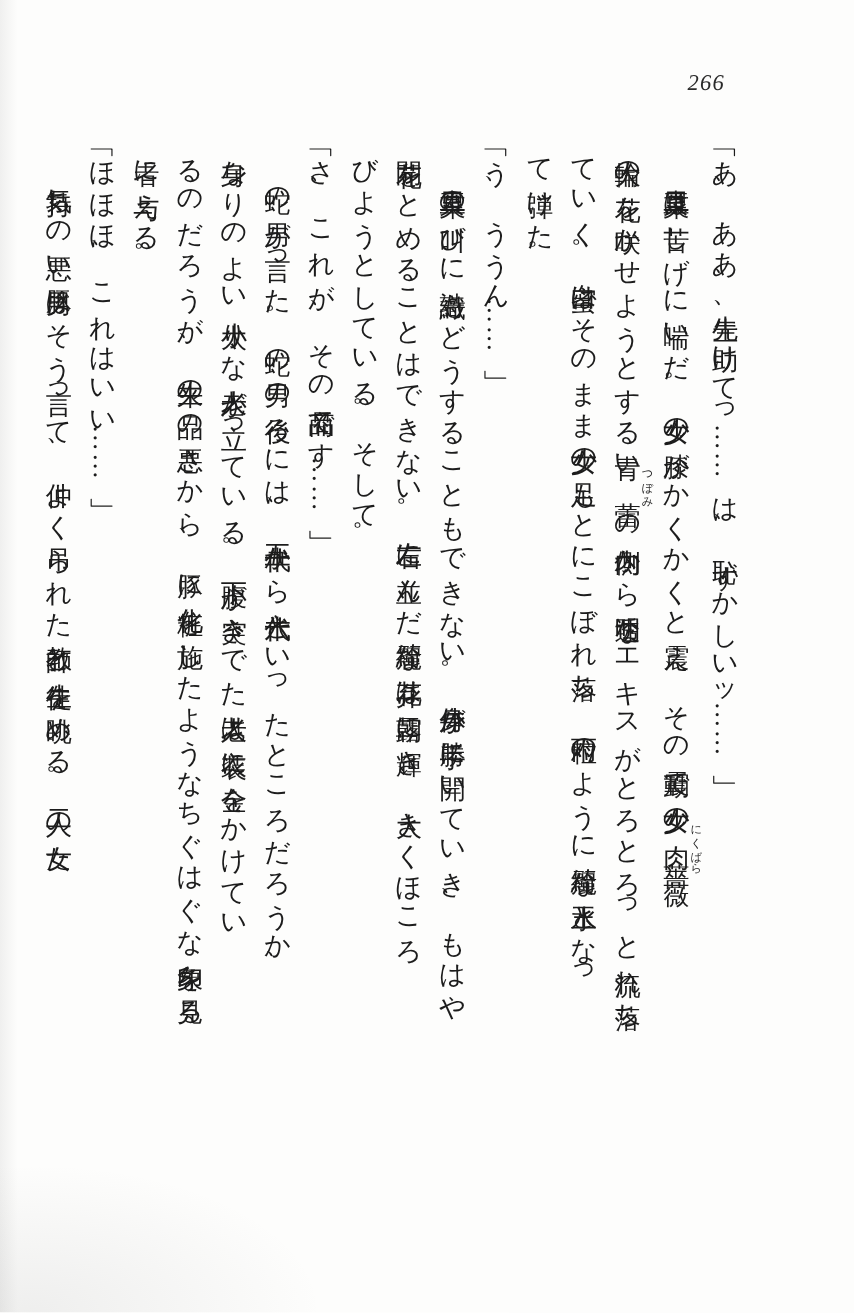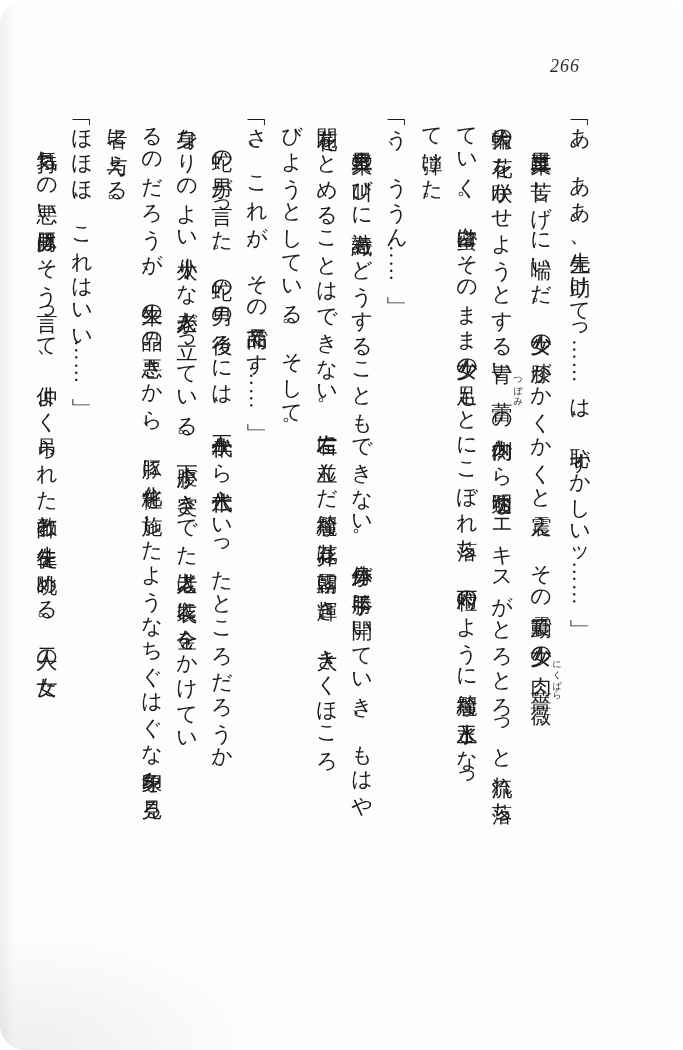--- a/index.html
+++ b/index.html
@@ -11,21 +11,20 @@
     height: 1050px;
     background: #ffffff;
     font-family: "Liberation Serif", "DejaVu Serif", serif;
   }
   .page {
     position: relative;
     width: 683px;
     height: 1050px;
     background: #fdfdfc;
     overflow: hidden;
-    border-radius: 25px;
   }
   
   .page::before {
     content: "";
     position: absolute;
     left: 0; top: 0; bottom: 0;
     width: 14px;
     background: linear-gradient(to right, rgba(120,120,120,0.10), rgba(0,0,0,0));
     pointer-events: none;
   }

